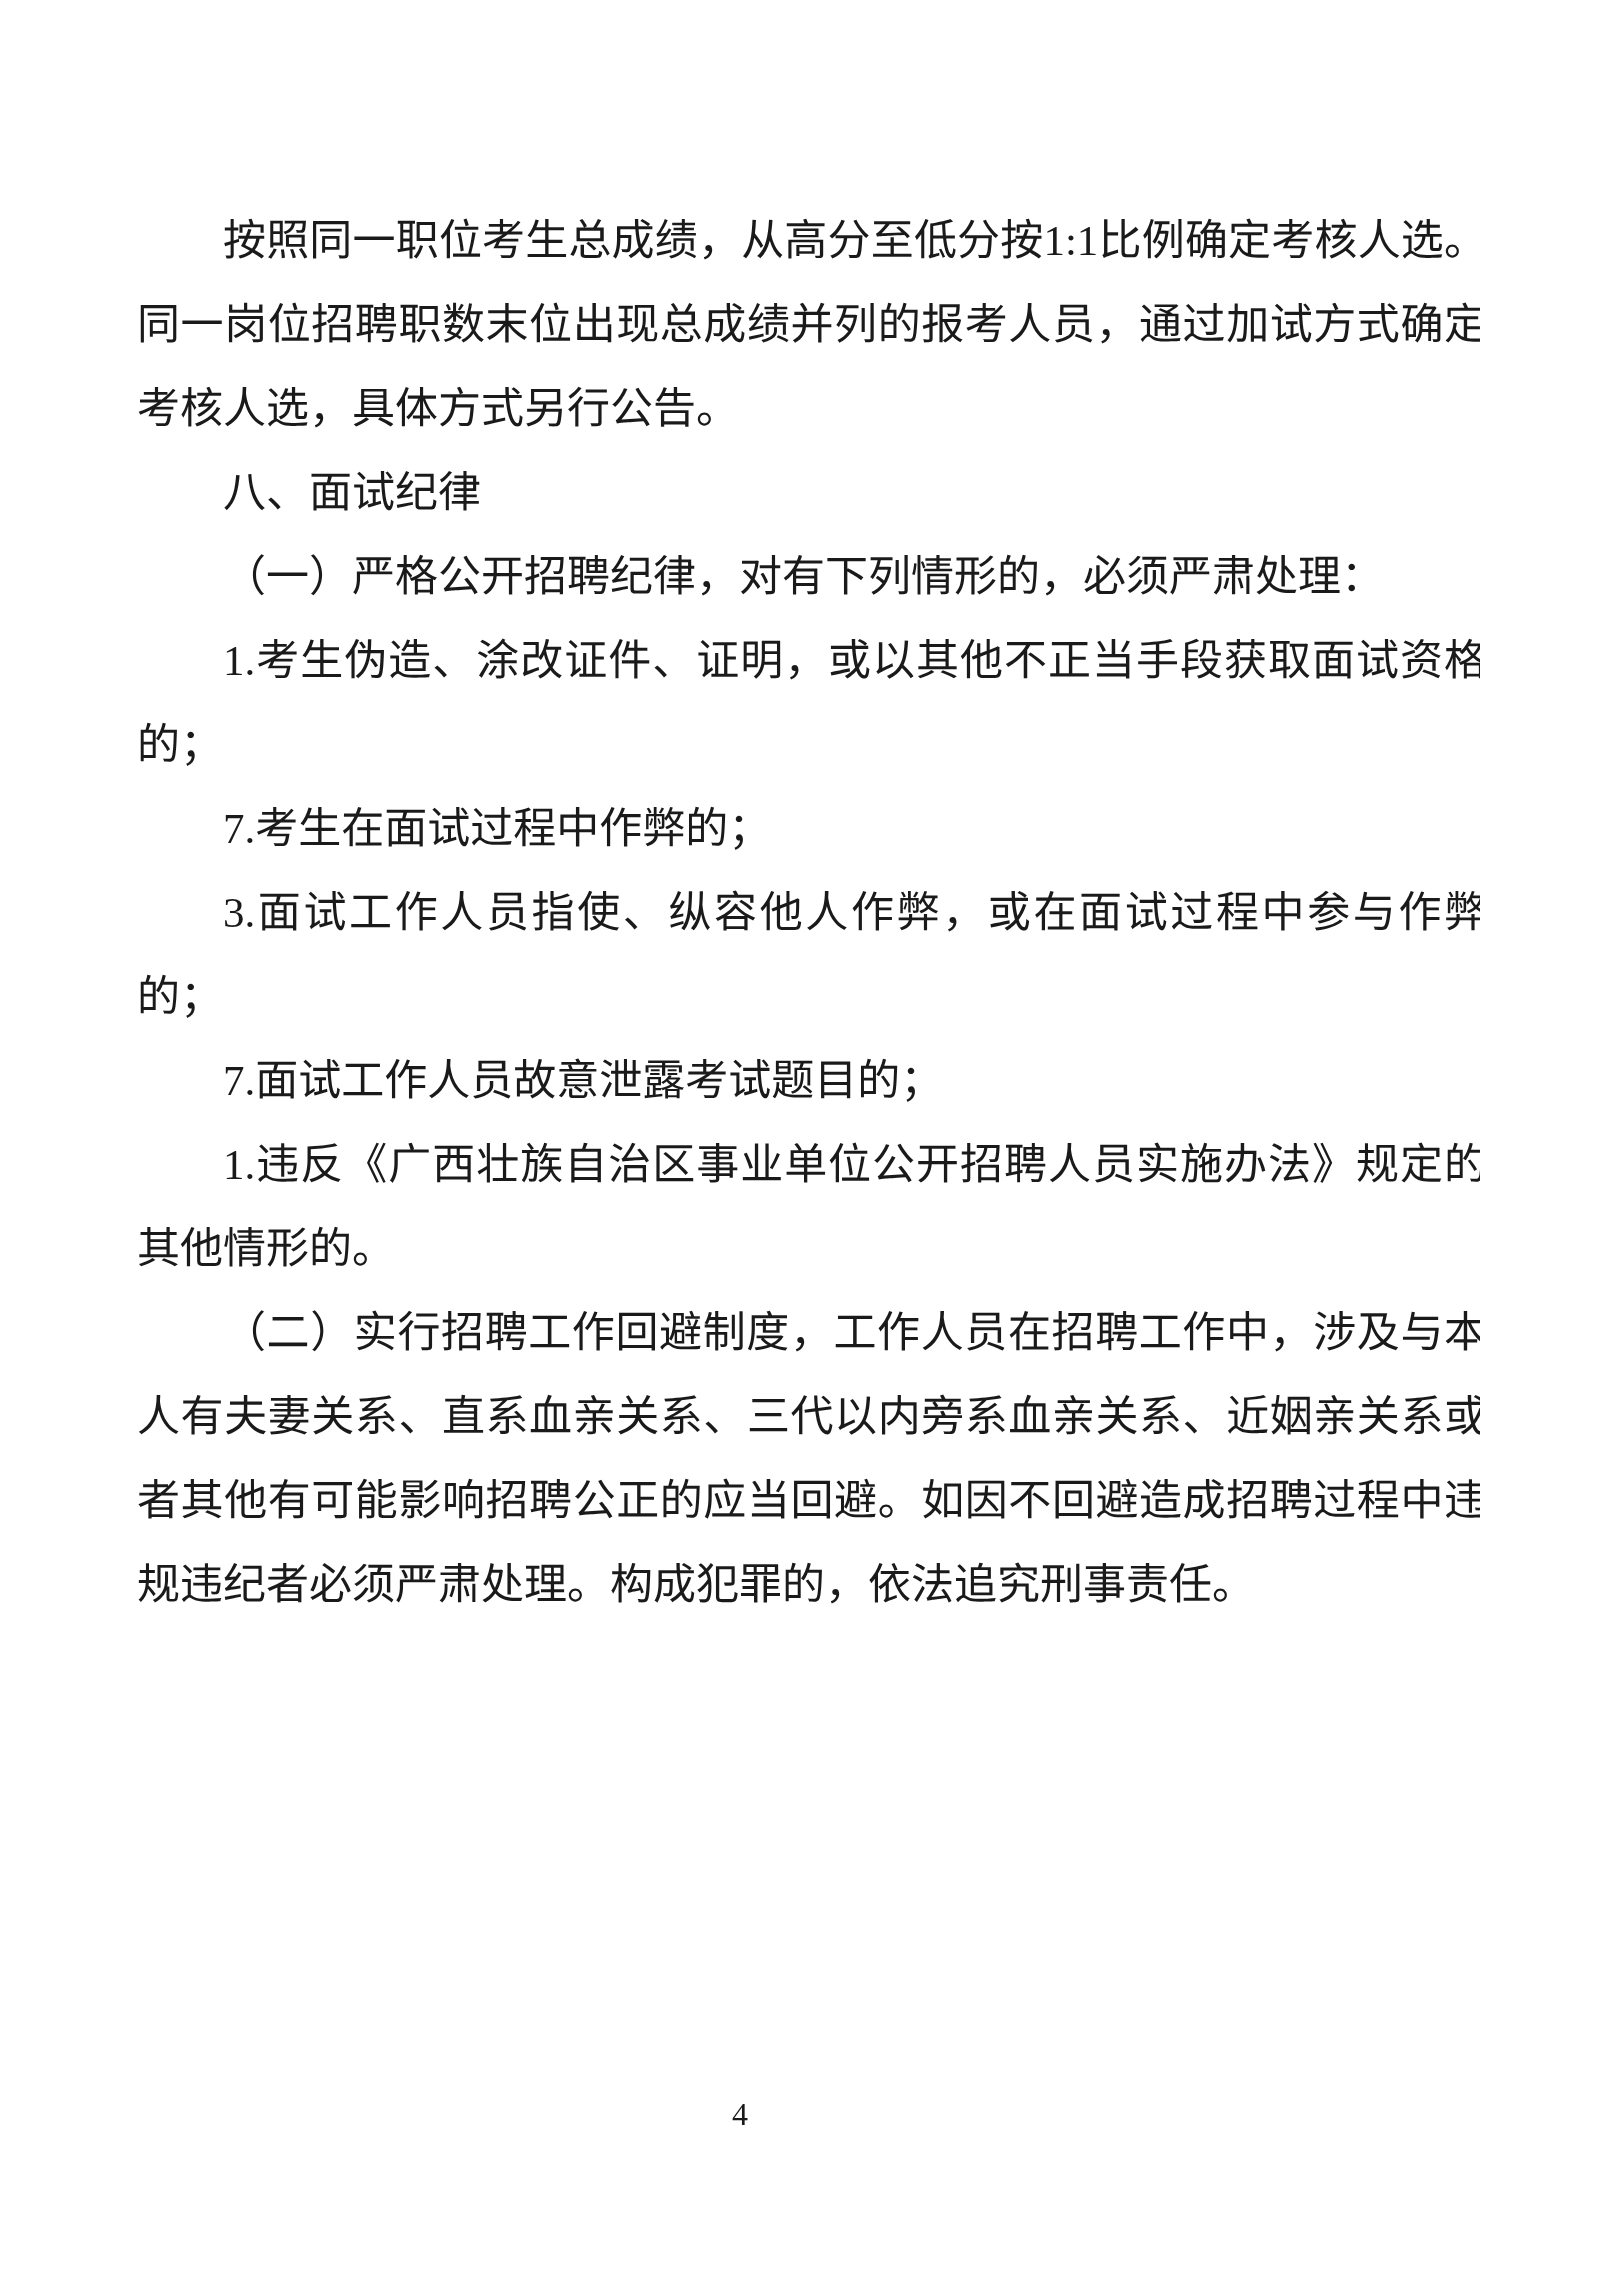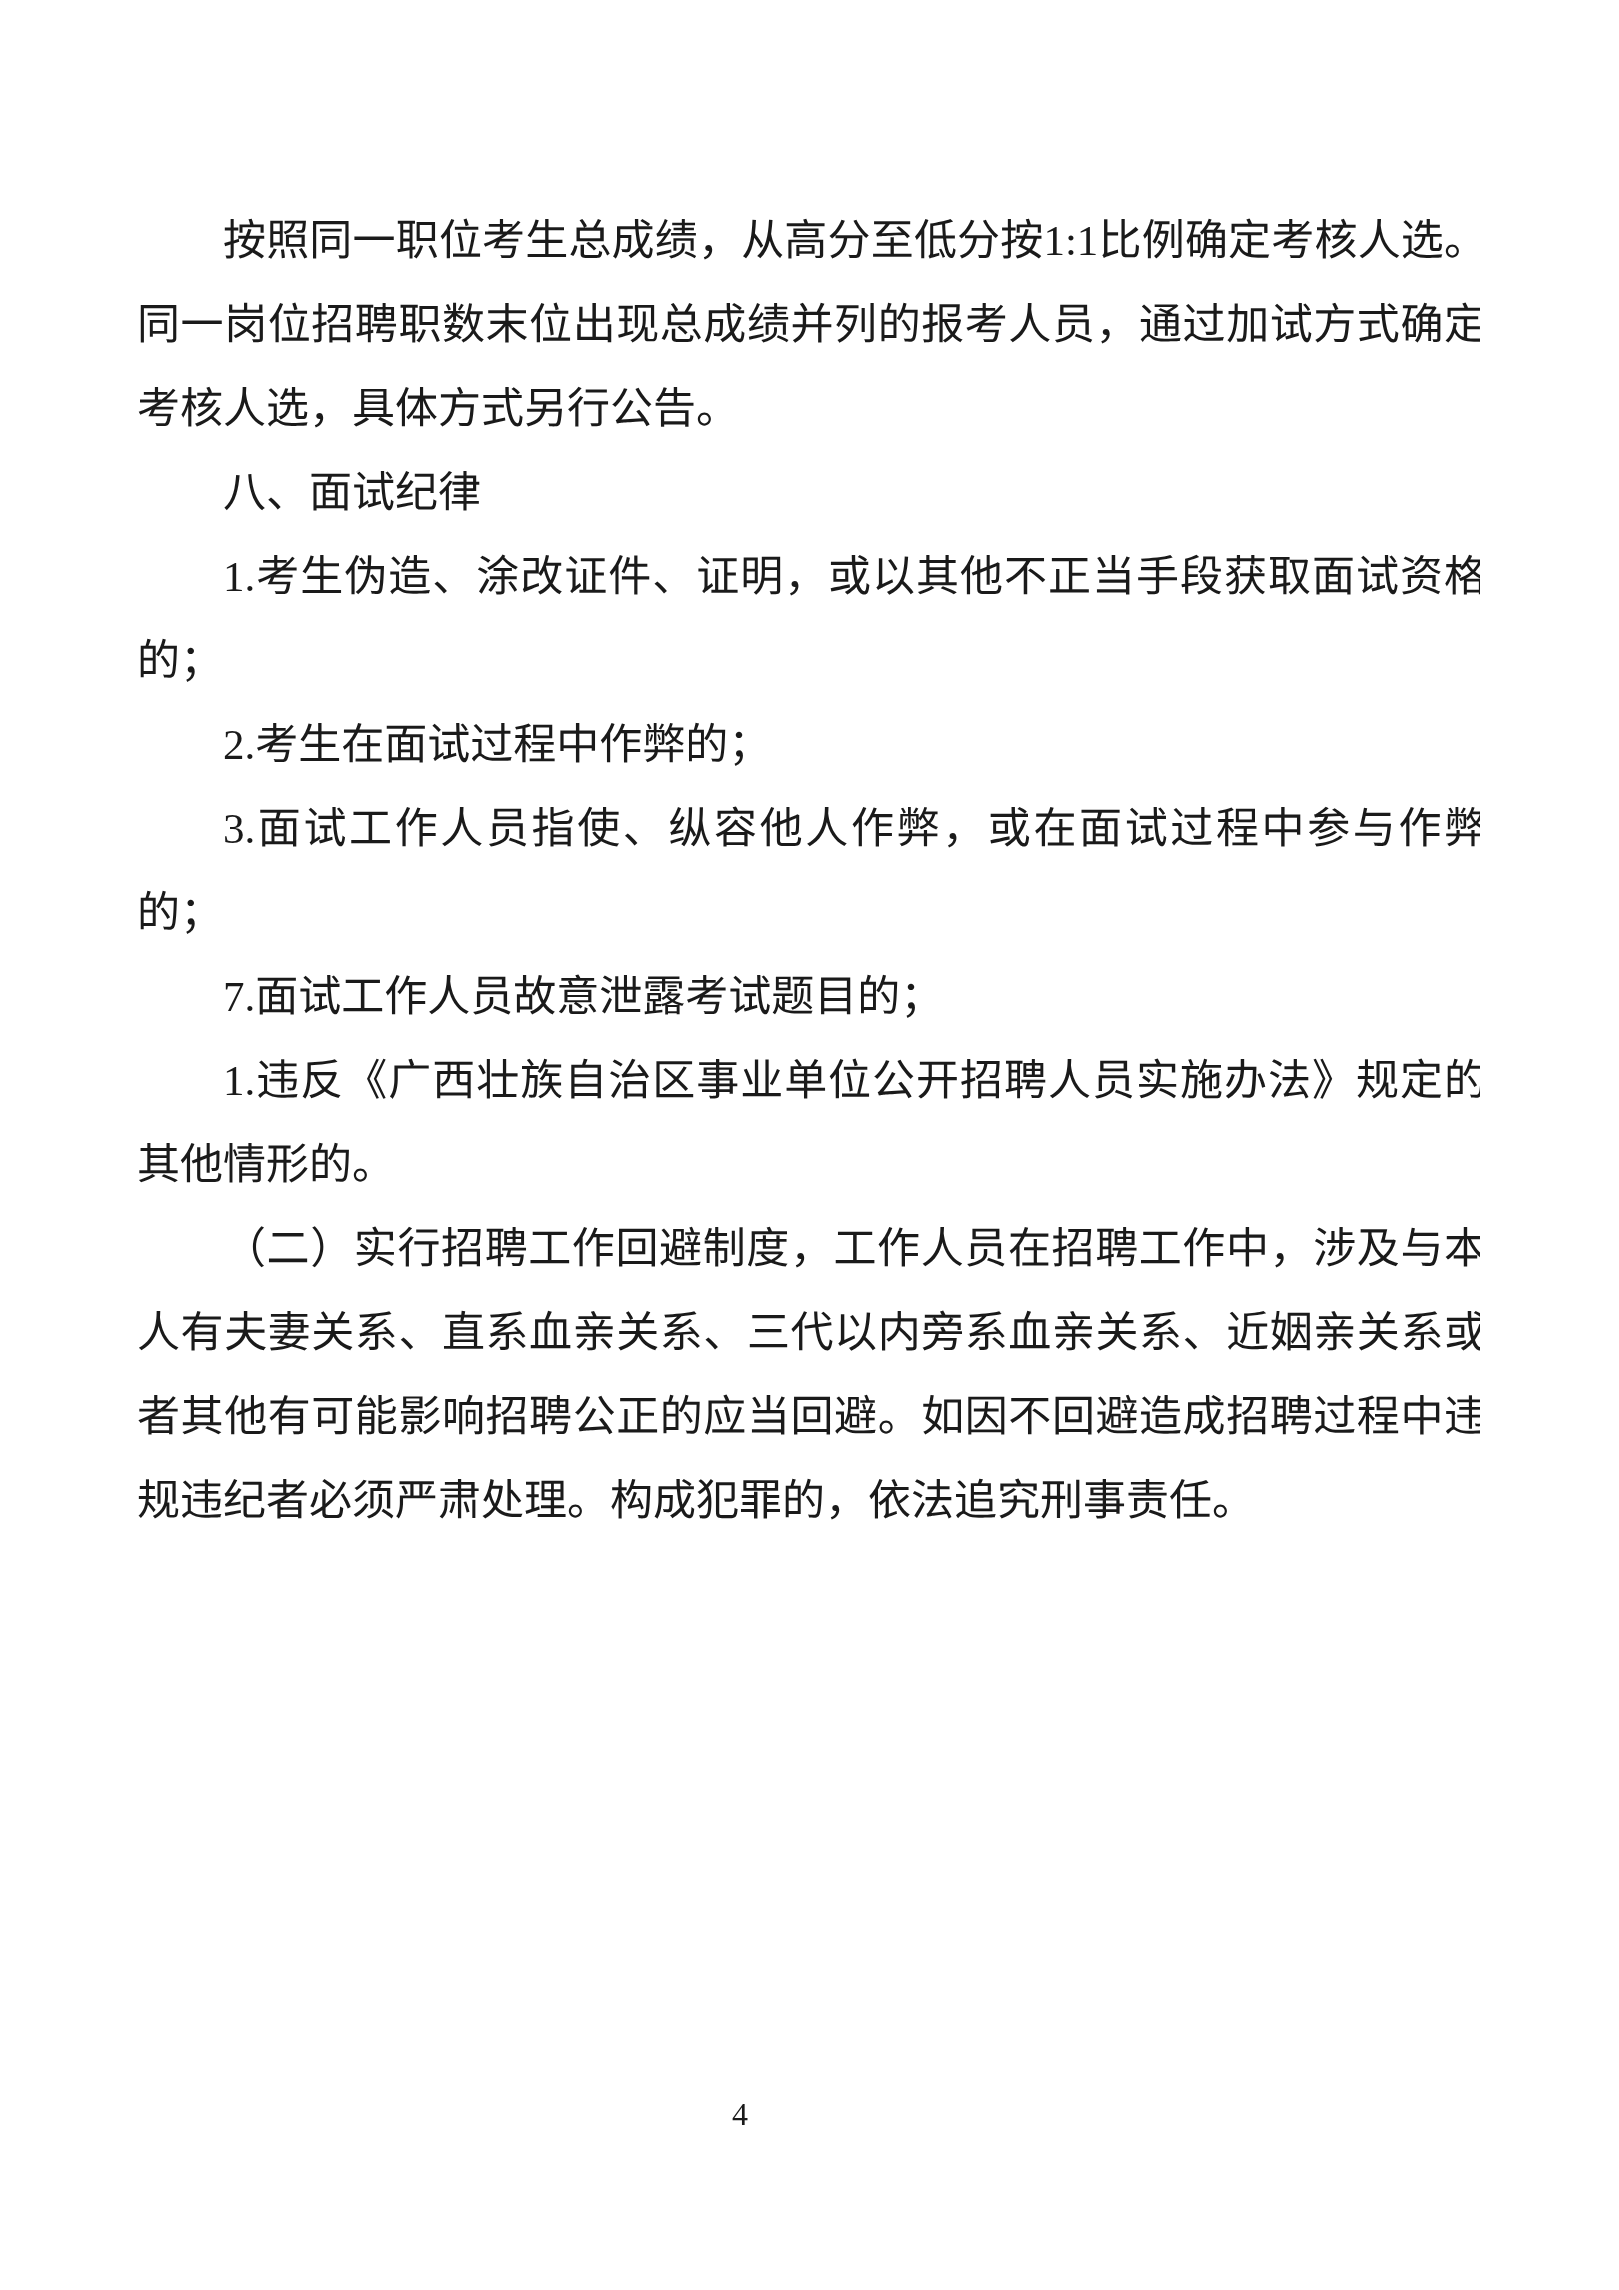--- a/index.html
+++ b/index.html
@@ -56,24 +56,25 @@
 </style>
 </head>
 <body>
 
 <div class="page">
   <main class="content">
     <p class="para">按照同一职位考生总成绩，从高分至低分按1:1比例确定考核人选。同一岗位招聘职数末位出现总成绩并列的报考人员，通过加试方式确定考核人选，具体方式另行公告。</p>
 
     <h2 class="heading">八、面试纪律</h2>
 
+    <p class="para">（一）严格公开招聘纪律，对有下列情形的，必须严肃处理：</p>
 
     <p class="para">1.考生伪造、涂改证件、证明，或以其他不正当手段获取面试资格的；</p>
 
-    <p class="para">2.考生在面试过程中作弊的；</p>
+    <p class="para">7.考生在面试过程中作弊的；</p>
 
     <p class="para">3.面试工作人员指使、纵容他人作弊，或在面试过程中参与作弊的；</p>
 
     <p class="para">7.面试工作人员故意泄露考试题目的；</p>
 
     <p class="para">1.违反《广西壮族自治区事业单位公开招聘人员实施办法》规定的其他情形的。</p>
 
     <p class="para">（二）实行招聘工作回避制度，工作人员在招聘工作中，涉及与本人有夫妻关系、直系血亲关系、三代以内旁系血亲关系、近姻亲关系或者其他有可能影响招聘公正的应当回避。如因不回避造成招聘过程中违规违纪者必须严肃处理。构成犯罪的，依法追究刑事责任。</p>
 
   </main>

